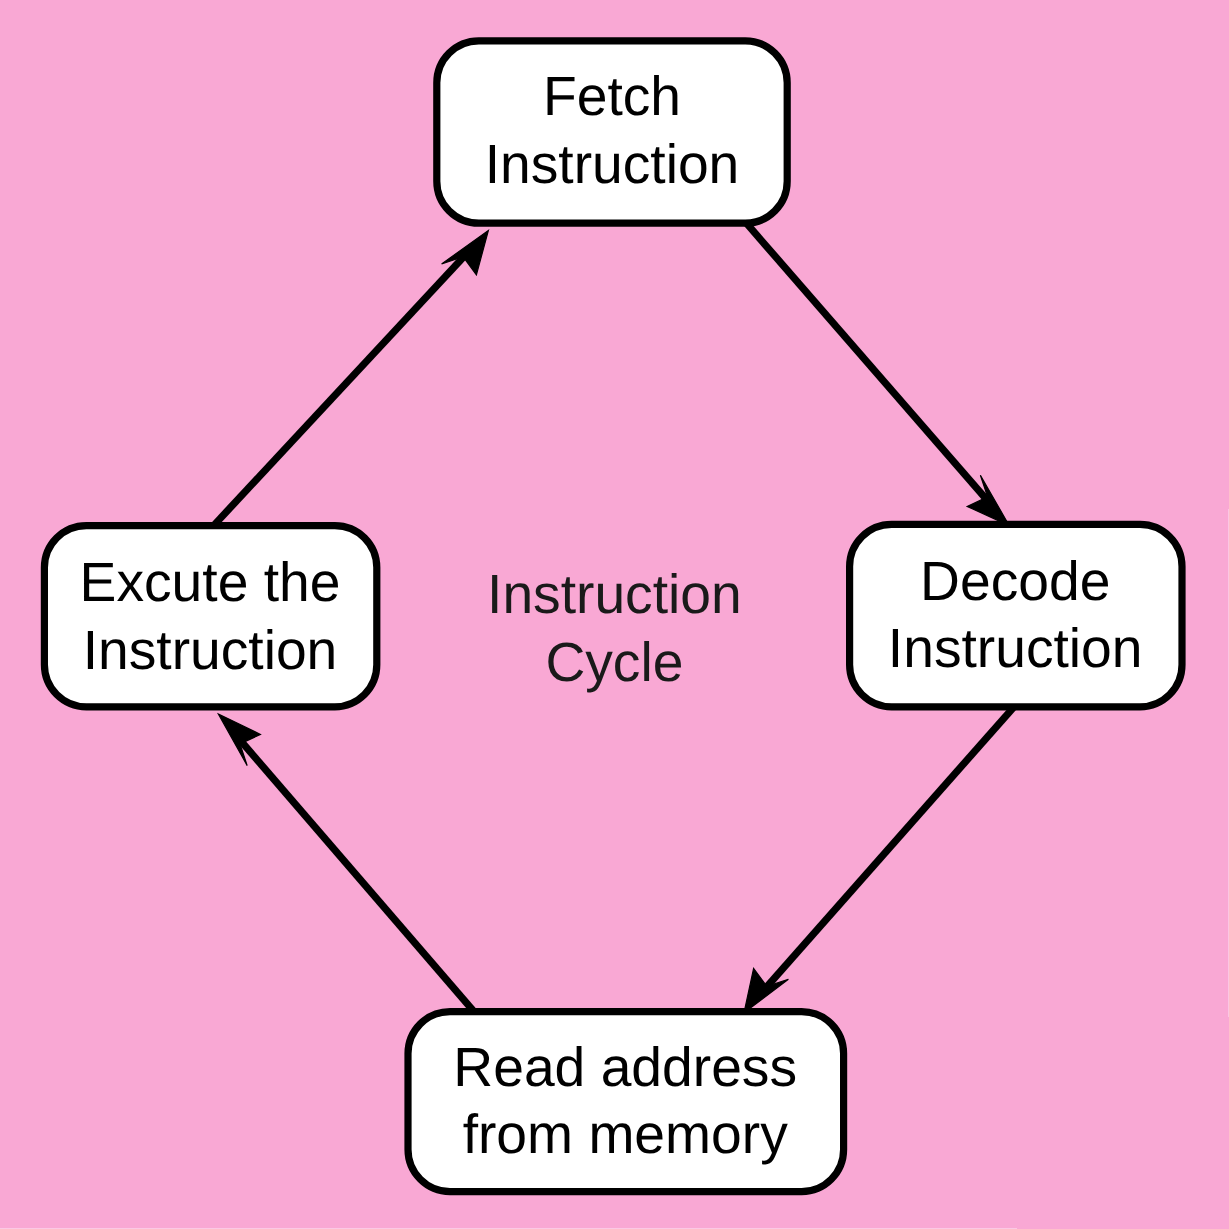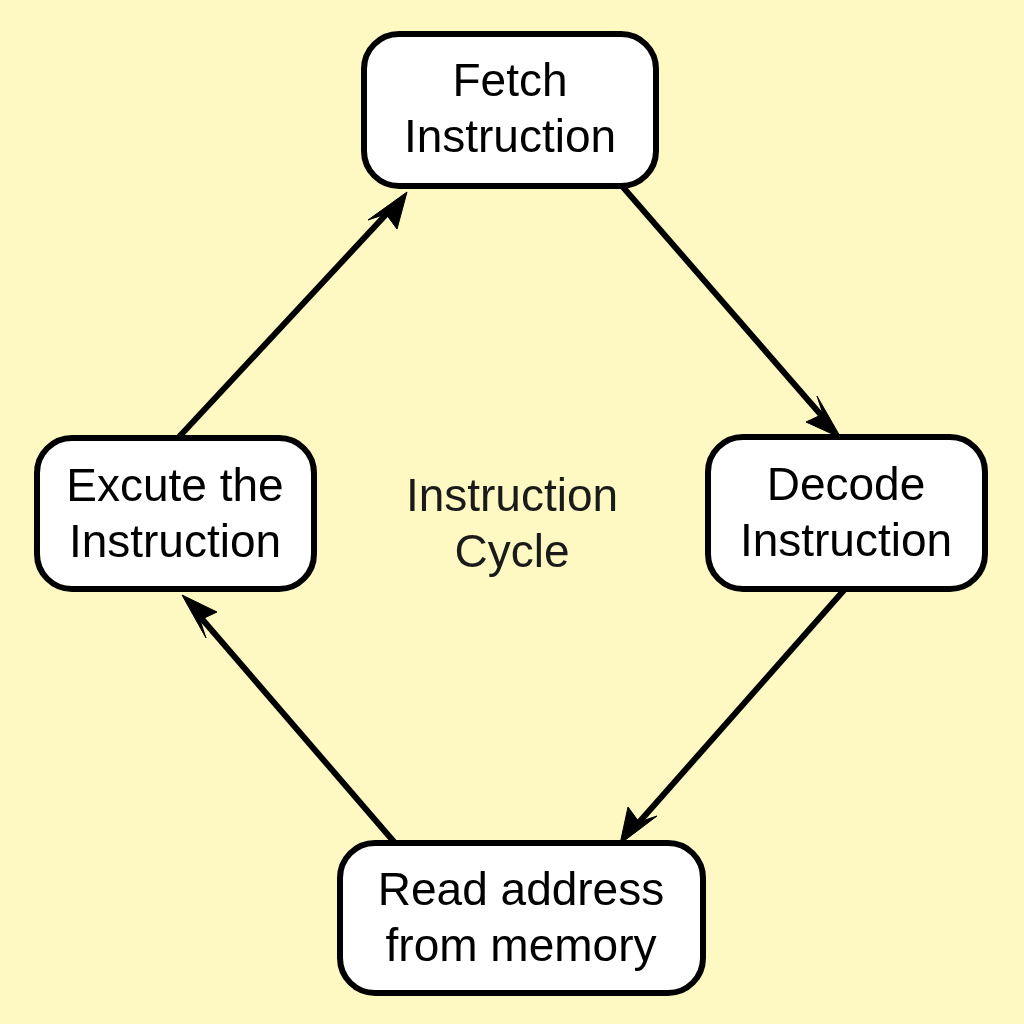--- a/index.html
+++ b/index.html
@@ -10,21 +10,21 @@
   body {
     width: 1024px;
     height: 1024px;
     overflow: hidden;
     font-family: "Liberation Sans", sans-serif;
   }
   #diagram-root {
     position: relative;
     width: 1024px;
     height: 1024px;
-    background: #fef9c3;
+    background: #f9a8d4;
   }
   svg.diagram {
     display: block;
     width: 1024px;
     height: 1024px;
   }
   .node-box {
     fill: #ffffff;
     stroke: #000000;
     stroke-width: 6;

